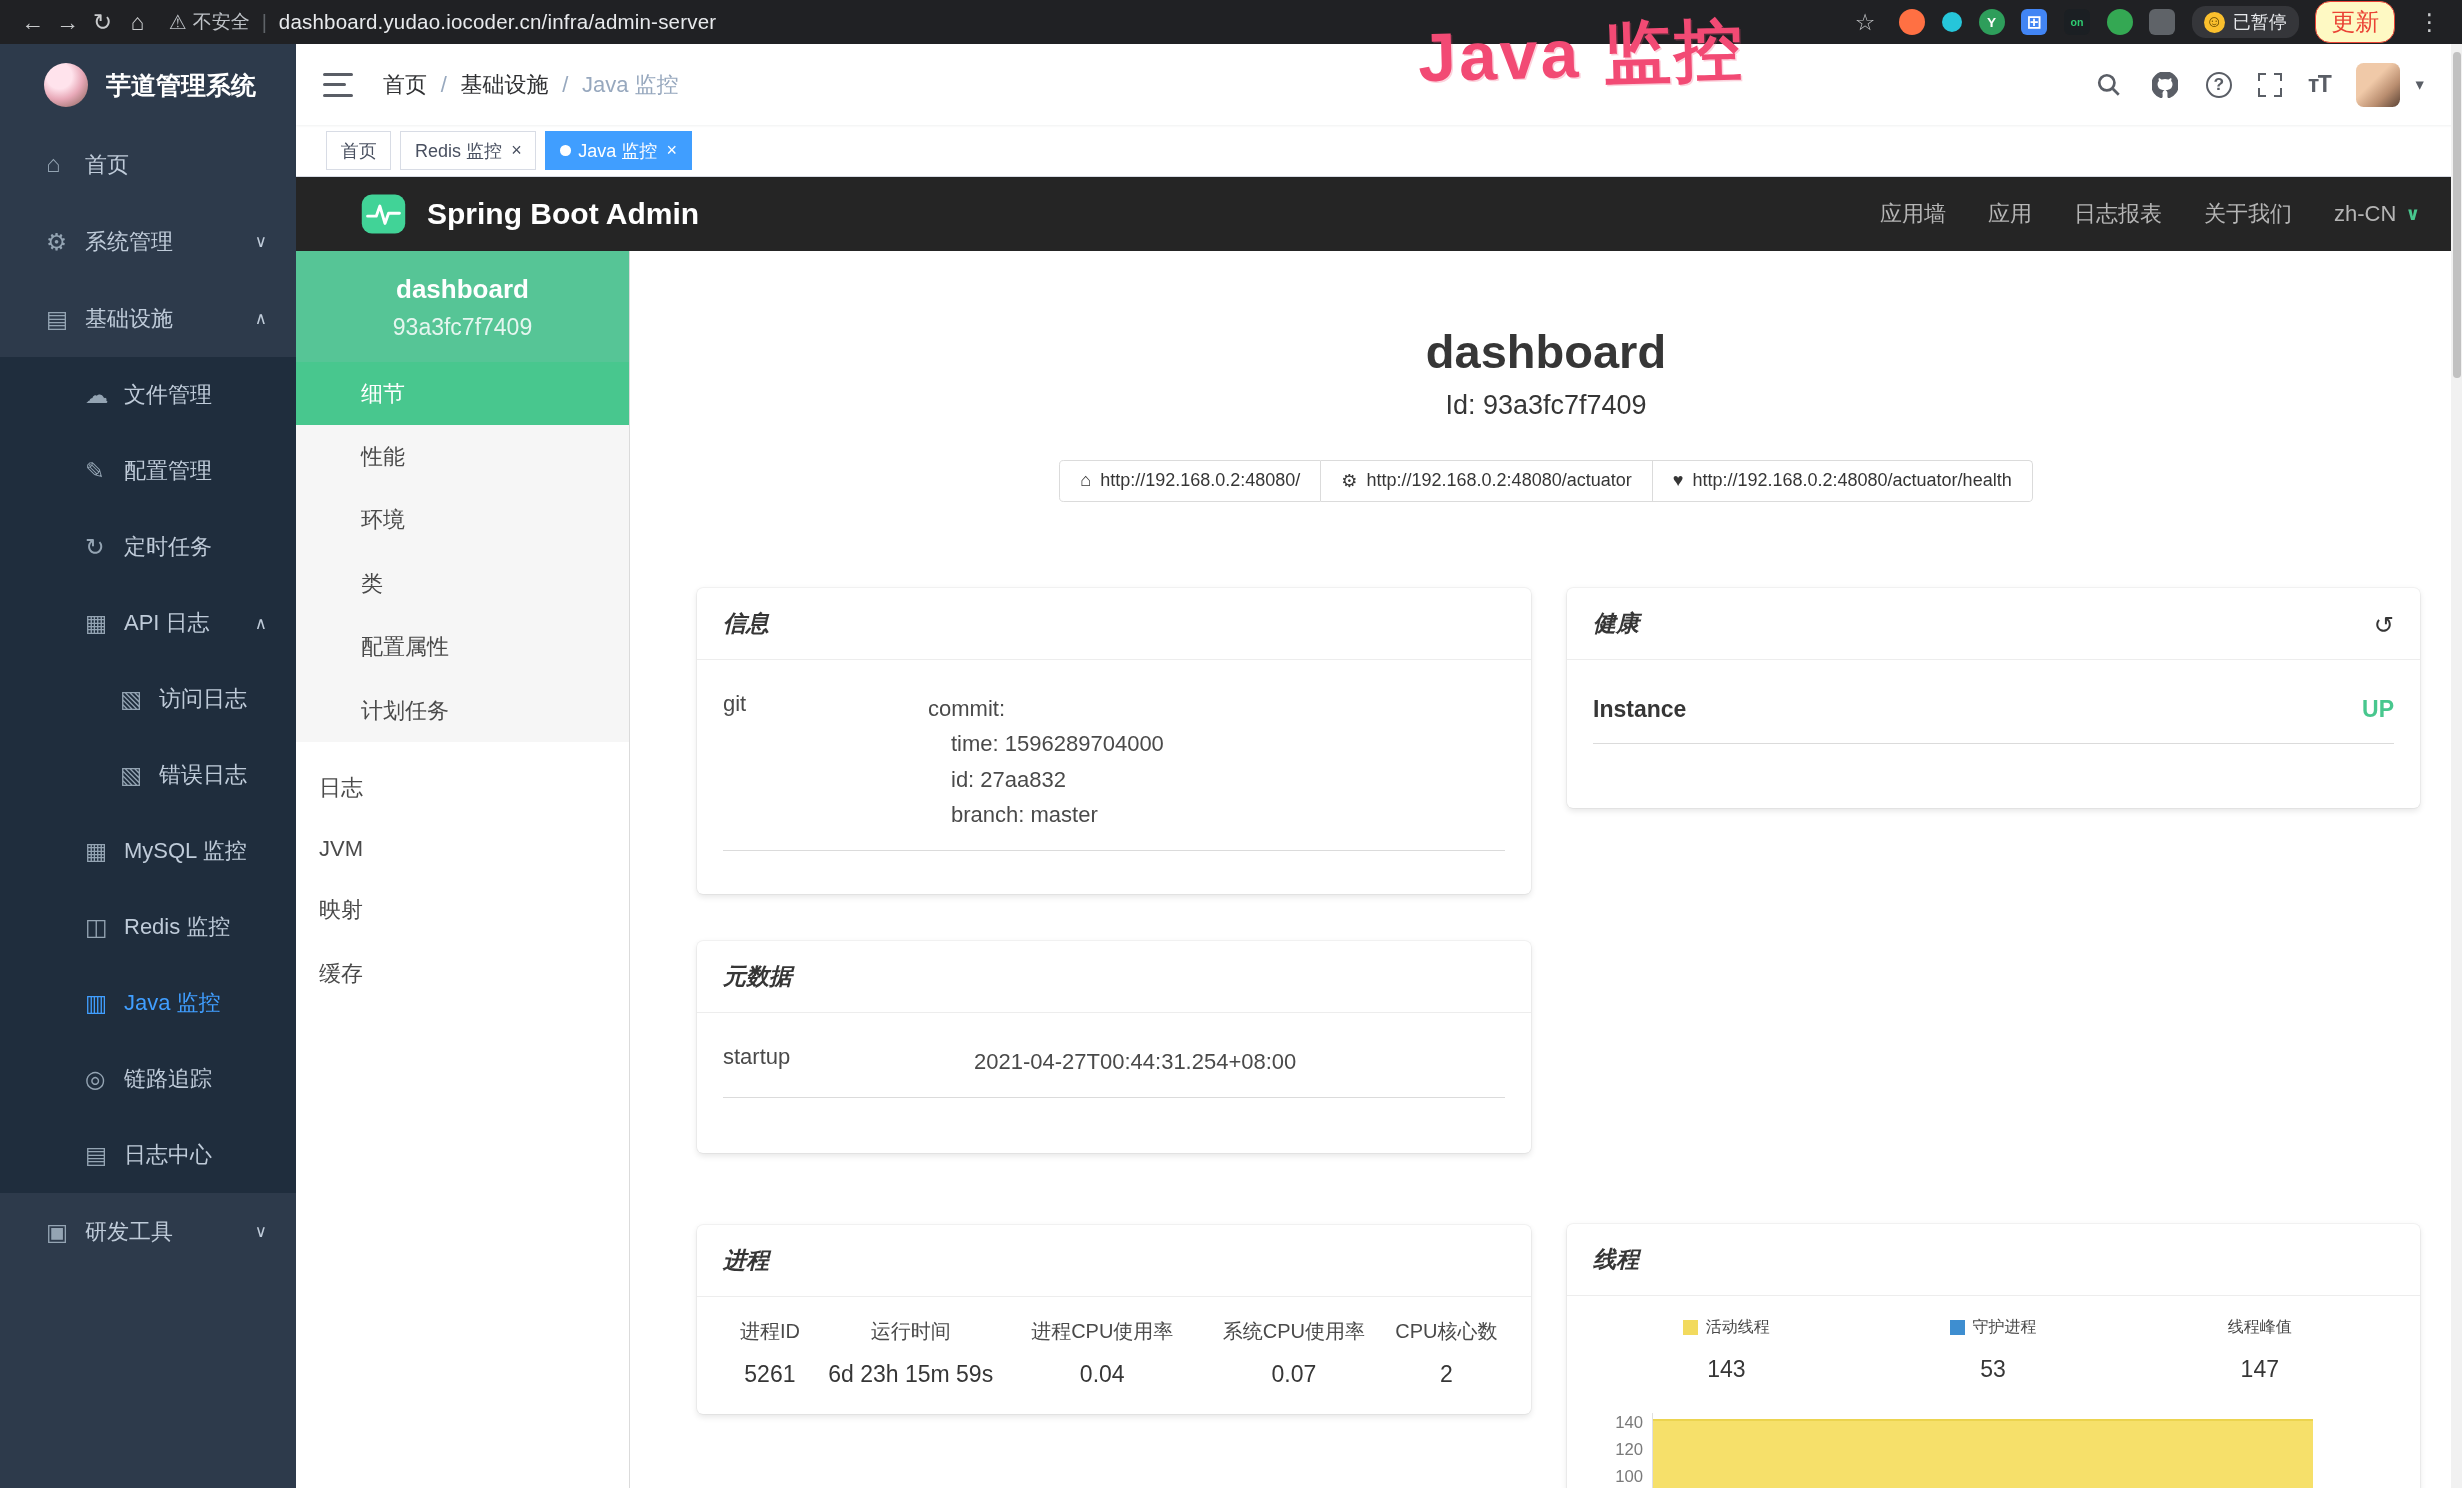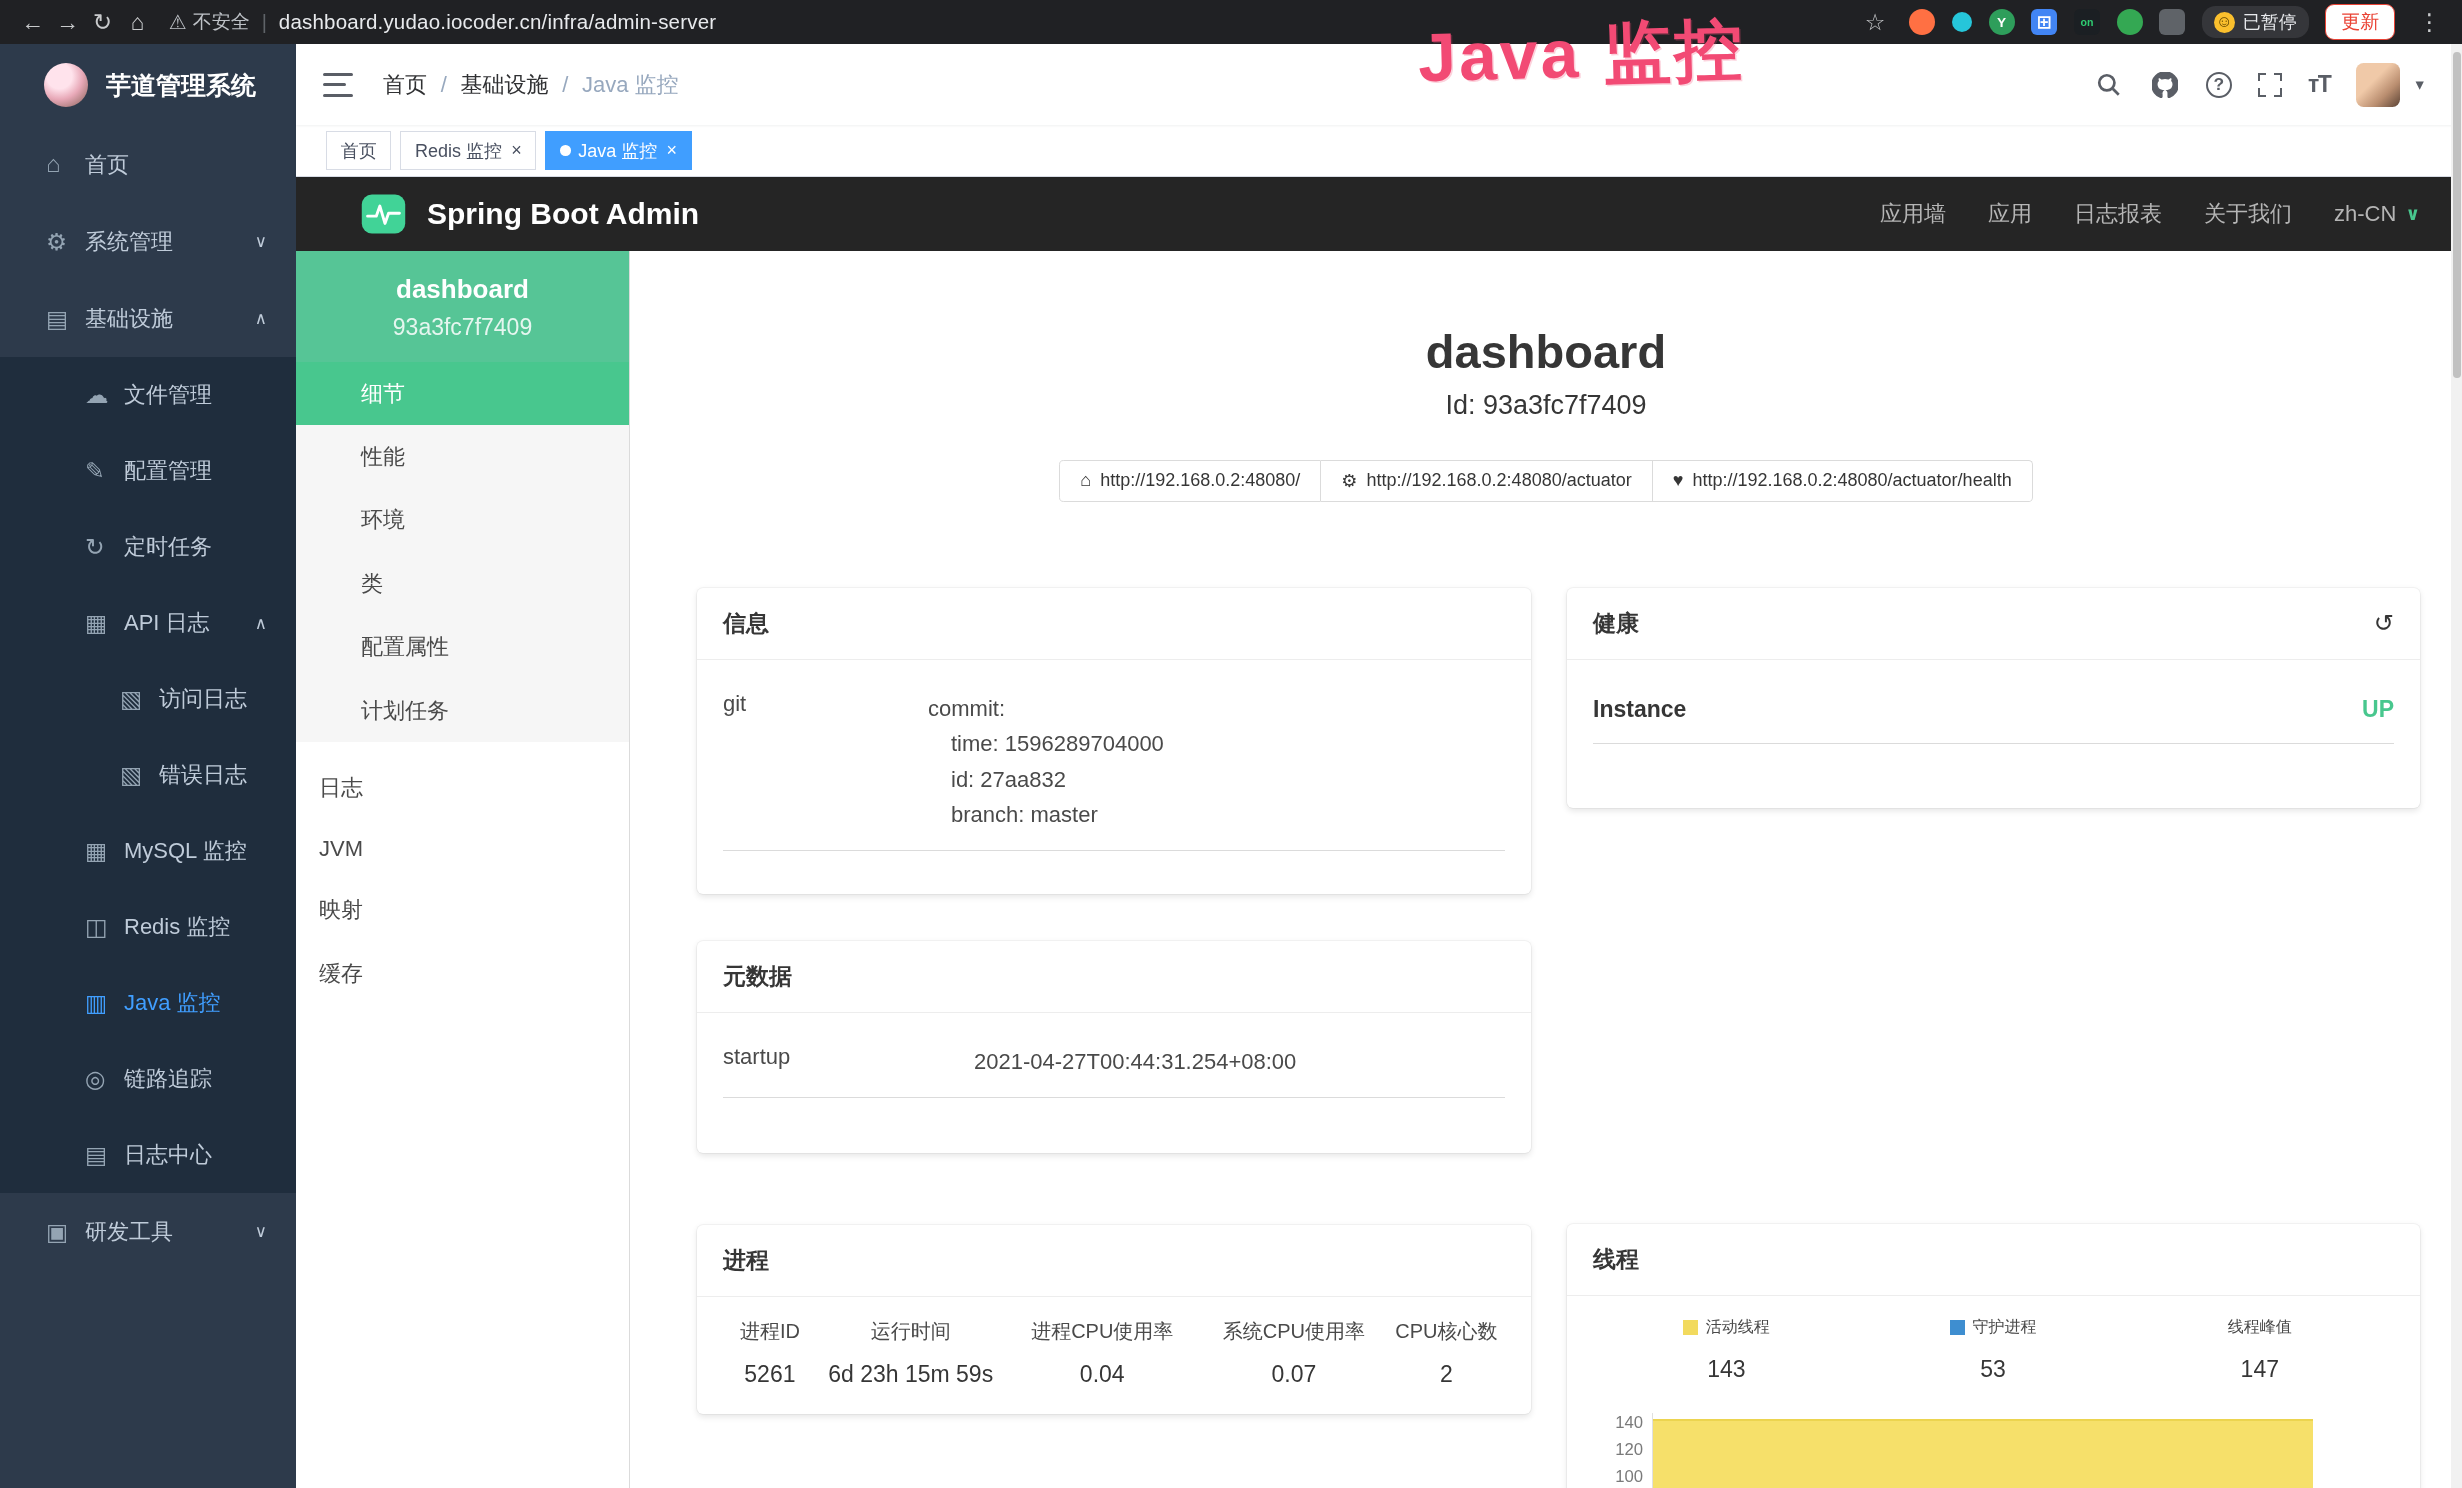--- a/index.html
+++ b/index.html
@@ -15,22 +15,22 @@
   .warn .tri { font-size:20px; }
   .url-sep { color:#5f6368; margin:0 12px; font-size:20px; }
   .url { color:#e8eaed; font-size:20.5px; letter-spacing:0.2px; }
   .b-right { display:flex; align-items:center; gap:16.7px; }
   .ext { width:26px; height:26px; border-radius:50%; display:flex; align-items:center;
     justify-content:center; font-size:13.7px; color:#fff; font-weight:bold; }
   .chip { background:#35363a; border-radius:13.7px; padding:3.8px 12px; display:flex;
     align-items:center; gap:7.6px; color:#e8eaed; font-size:18px; }
   .chip .face { width:21px; height:21px; border-radius:50%; background:#fbc02d; color:#5f4300;
     display:flex; align-items:center; justify-content:center; font-size:16.7px; }
-  .update-btn { border:1.5px solid #ea4335; color:#ea4335; border-radius:9px;
-    padding:3.8px 15px; font-size:19px; background:#ffffff; }
+  .update-btn { border:1.5px solid #ea4335; color:#ea4335; border-radius:15px;
+    padding:3.8px 15px; font-size:24px; background:#fef9c3; }
 
   
   .app { display:flex; height:1445px; }
 
   
   .sidebar { width:296px; background:#2d3a4b; flex:0 0 296px; overflow:hidden; }
   .logo-row { height:82px; display:flex; align-items:center; padding-left:44px; }
   .logo-avatar { width:44px; height:44px; border-radius:50%;
     background:radial-gradient(circle at 35% 30%, #ffe3ec 0 30%, #e8a9b8 55%, #7b5a4e 100%); }
   .logo-title { color:#fff; font-size:25px; font-weight:bold; margin-left:18px; }
@@ -121,22 +121,22 @@
   .lnk + .lnk { border-left:none; }
   .lnk:first-child { border-radius:4.6px 0 0 4.6px; }
   .lnk:last-child { border-radius:0 4.6px 4.6px 0; }
   .lnk .lico { font-size:18px; color:#363636; }
 
   .cards { display:flex; gap:36px; padding:0 42px 0 67px; margin-top:86px; }
   .col-left { width:834px; flex:0 0 834px; }
   .col-right { flex:1; }
   .card { background:#fff; border-radius:6px;
     box-shadow:0 2.3px 6px rgba(10,10,10,.10), 0 0 0 0.8px rgba(10,10,10,.05); }
-  .card-header { display:flex; align-items:center; justify-content:space-between;
-    padding:20px 26px; border-bottom:0.8px solid #ededed; }
+  .card-header { display:flex; align-items:flex-end; justify-content:space-between;
+    padding:20px 26px; border-bottom:0.8px solid #ededed;font-style:italic; }
   .card-title { font-size:23px; font-weight:bold; color:#363636; }
   .card-hicon { font-size:24px; color:#363636; }
   .card-body { padding:21px 26px 26px; }
   .kv-row { display:flex; border-bottom:0.8px solid #dbdbdb; padding:10.6px 0 18px;gap:31px; }
   .kv-label { width:174px; flex:0 0 174px; font-size:22px; color:#4a4a4a; }
   .kv-value { flex:1; font-size:22px; color:#4a4a4a; line-height:1.6; }
   .kv-value .indent { padding-left:23px; }
   .card-info { height:306px; margin-bottom:47px; overflow:hidden; }
   .card-meta { height:212px; margin-bottom:72px; overflow:hidden; }
   .card-health { height:220px; overflow:hidden; }

